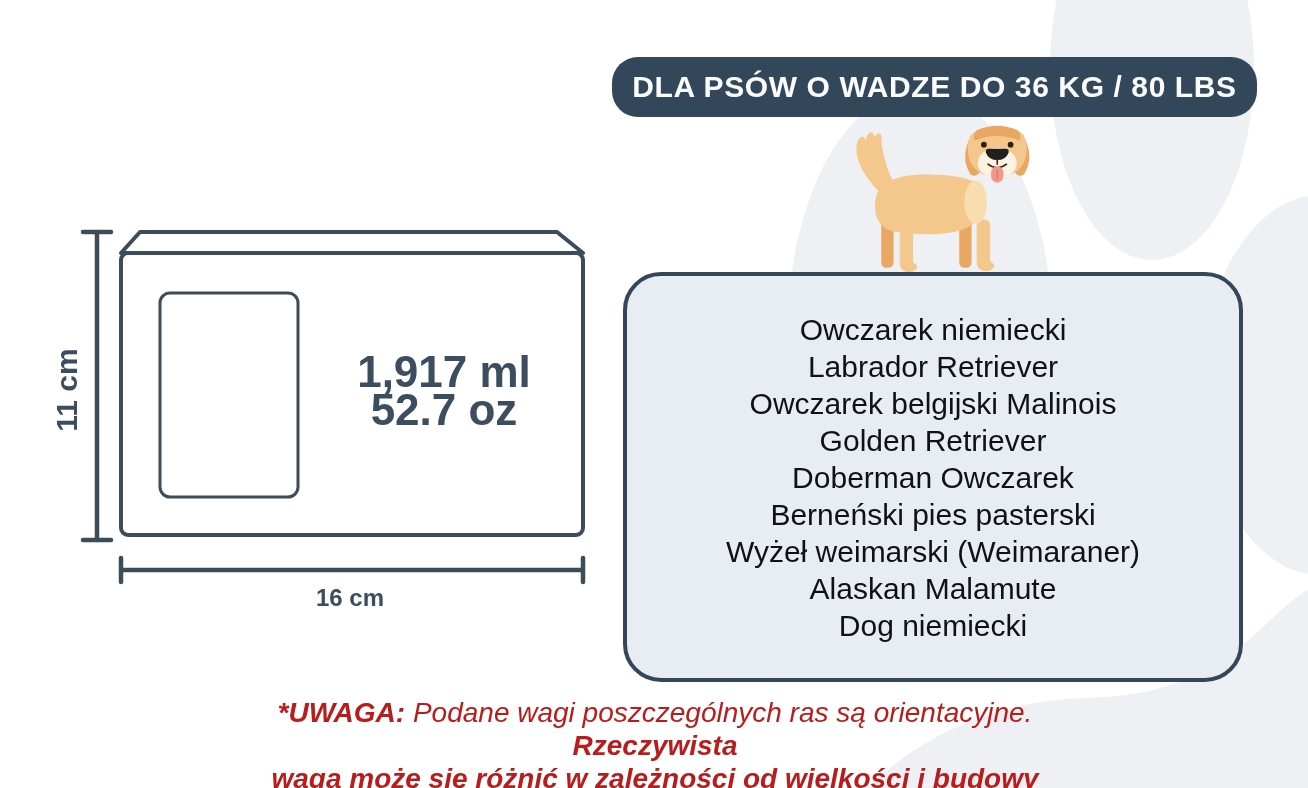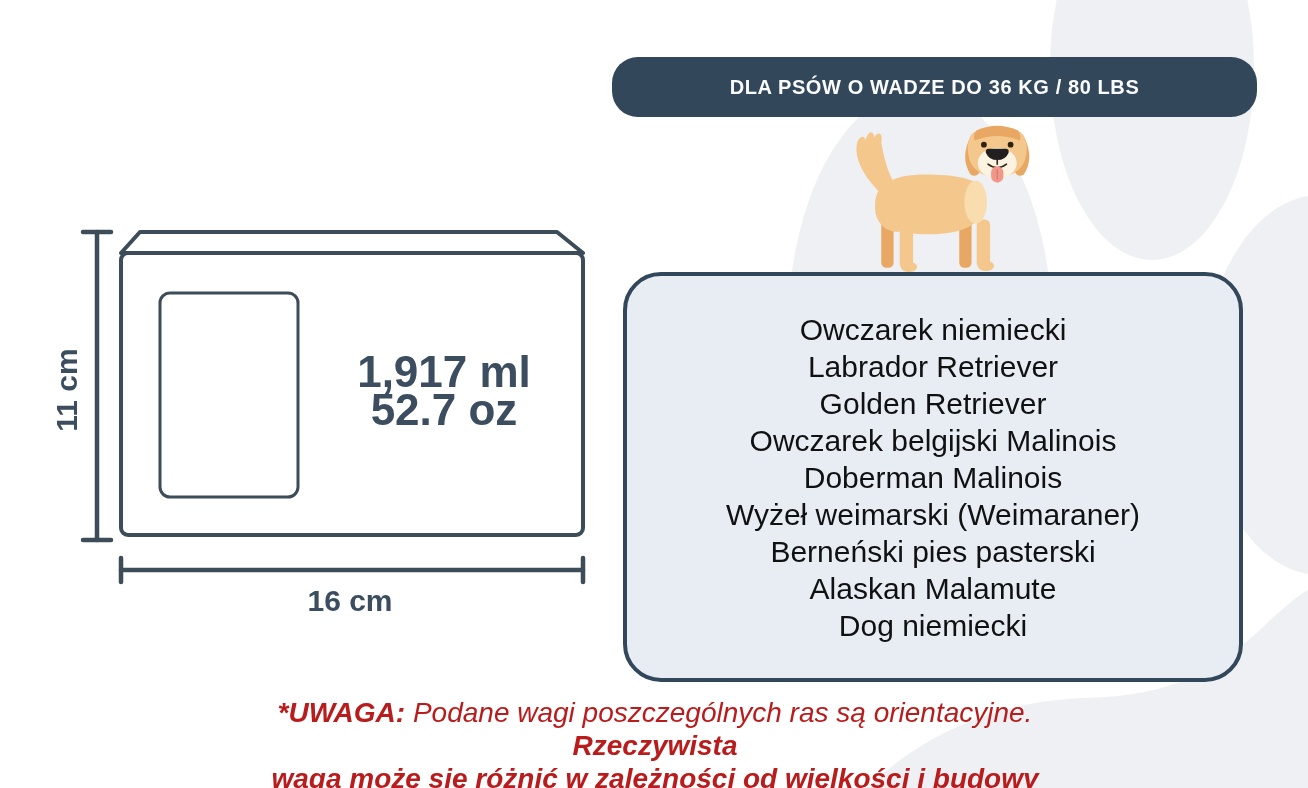--- a/index.html
+++ b/index.html
@@ -7,40 +7,40 @@
     position:relative;width:1308px;height:788px;overflow:hidden;background:#ffffff;
     font-family:"Liberation Sans",sans-serif;
   }
   svg{display:block;}
   .bg-art{position:absolute;left:0;top:0;z-index:0;}
   .banner{
     position:absolute;left:612px;top:57px;width:645px;height:60px;z-index:2;
     background:#33475b;border-radius:26px;display:flex;align-items:center;justify-content:center;
   }
   .banner span{
-    color:#fafbfc;font-size:20px;font-weight:700;letter-spacing:.6px;white-space:nowrap;
+    color:#fafbfc;font-size:30px;font-weight:700;letter-spacing:.6px;white-space:nowrap;
   }
   .dog{position:absolute;left:846px;top:118px;z-index:1;}
   .list-box{
     position:absolute;left:623px;top:272px;width:620px;height:410px;z-index:2;
     background:#e8edf4;border:4px solid #33475b;border-radius:38px;box-sizing:border-box;
     display:flex;flex-direction:column;align-items:center;justify-content:center;
   }
   .breed-item{
     font-size:30px;line-height:37px;color:#101112;text-align:center;white-space:nowrap;
   }
   .metric{
     position:absolute;z-index:3;color:#3b4d5e;font-weight:700;text-align:center;
   }
   .vol{left:330px;top:353px;width:228px;font-size:44px;line-height:38px;}
   .h-label{
     left:2px;top:370px;width:130px;height:40px;font-size:30px;line-height:40px;
     transform:rotate(-90deg);transform-origin:center;
   }
-  .w-label{left:280px;top:584px;width:140px;font-size:30px;}
+  .w-label{left:280px;top:584px;width:140px;font-size:24px;}
   .note{
     position:absolute;left:205px;top:696px;width:900px;z-index:2;text-align:center;
     font-size:28px;line-height:33px;color:#b91c1c;font-style:italic;
   }
   .note .b{font-weight:700;}
 </style>
 </head>
 <body>
 
 <div class="canvas">
@@ -108,25 +108,25 @@
   <div class="metric vol">
     <div>1,917 ml</div>
     <div>52.7 oz</div>
   </div>
   <div class="metric h-label">11 cm</div>
   <div class="metric w-label">16 cm</div>
 
   <div class="list-box">
       <div class="breed-item">Owczarek niemiecki</div>
       <div class="breed-item">Labrador Retriever</div>
+      <div class="breed-item">Owczarek belgijski Malinois</div>
       <div class="breed-item">Golden Retriever</div>
-      <div class="breed-item">Owczarek belgijski Malinois</div>
-      <div class="breed-item">Doberman Malinois</div>
+      <div class="breed-item">Doberman Owczarek</div>
+      <div class="breed-item">Berneński pies pasterski</div>
       <div class="breed-item">Wyżeł weimarski (Weimaraner)</div>
-      <div class="breed-item">Berneński pies pasterski</div>
       <div class="breed-item">Alaskan Malamute</div>
       <div class="breed-item">Dog niemiecki</div>
     </div>
 
   <div class="note">
     <span class="b">*UWAGA:</span>
     <span>Podane wagi poszczególnych ras są orientacyjne.</span>
     <span class="b">Rzeczywista</span><br>
     <span class="b">waga może się różnić w zależności od wielkości i budowy zwierzęcia.</span>
   </div>

